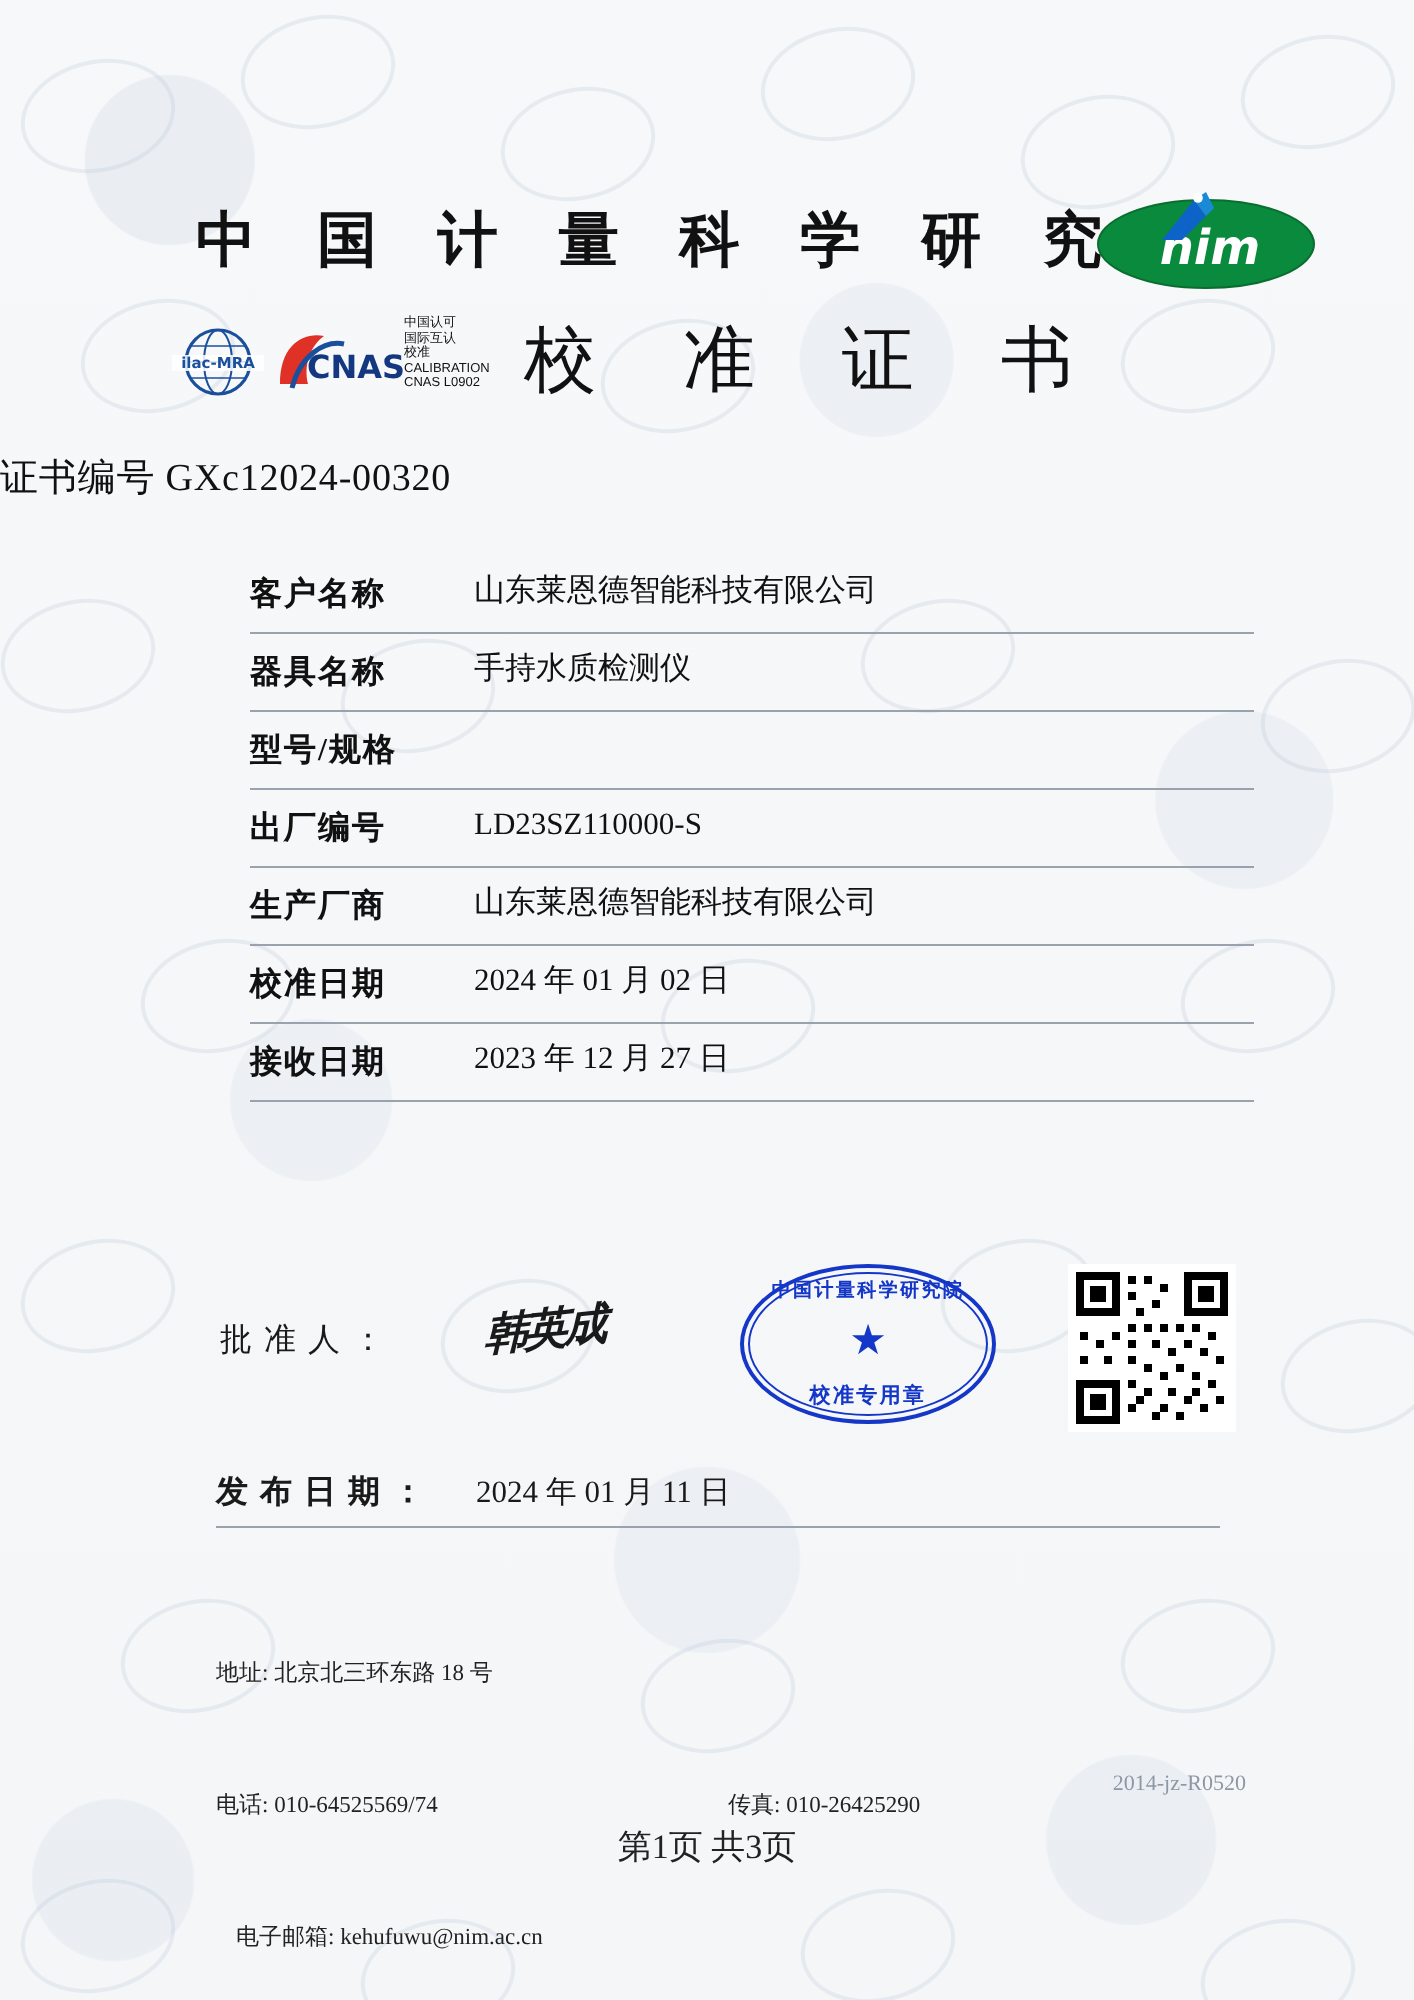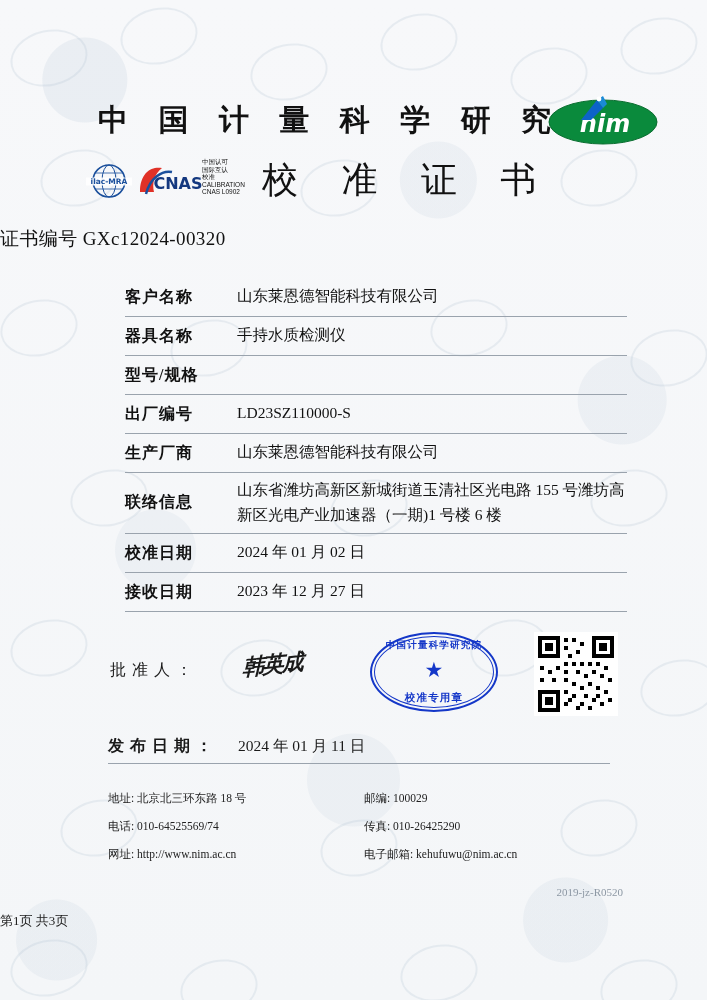--- a/index.html
+++ b/index.html
@@ -272,36 +272,38 @@
     width: 502px;
     font-size: 11.5px;
     color: #222;
   }
   .footer-row {
     display: flex;
     margin-top: 13px;
   }
   .footer-col {
     width: 50%;
+    margin-top: 38px;
   }
   .footer-col.right { padding-left: 10px; }
 
   .doc-code {
     position: absolute;
     right: 84px;
     top: 886px;
     font-size: 11px;
     color: #8d98a4;
     font-family: "Liberation Serif", serif;
   }
   .page-no {
     position: absolute;
     left: 0; right: 0;
     top: 912px;
-    font-size: 13px;
+    text-align: center;
+    font-size: 17px;
     color: #222;
   }
 </style>
 </head>
 <body>
 
 <div class="page">
 
   <div class="watermark">
     <div class="wm-o" style="left:10px;  top:30px;"></div>
@@ -390,24 +392,20 @@
     <div class="field-row">
       <div class="field-label">型号/规格</div>
     </div>
     <div class="field-row">
       <div class="field-label">出厂编号</div>
       <div class="field-value">LD23SZ110000-S</div>
     </div>
     <div class="field-row">
       <div class="field-label">生产厂商</div>
       <div class="field-value">山东莱恩德智能科技有限公司</div>
-    </div>
-    <div class="field-row tall">
-      <div class="field-label">联络信息</div>
-      <div class="field-value two-line">山东省潍坊高新区新城街道玉清社区光电路 155 号潍坊高新区光电产业加速器（一期)1 号楼 6 楼</div>
     </div>
     <div class="field-row">
       <div class="field-label">校准日期</div>
       <div class="field-value date-value">2024 年  01 月  02 日</div>
     </div>
     <div class="field-row">
       <div class="field-label">接收日期</div>
       <div class="field-value date-value">2023 年  12 月  27 日</div>
     </div>
   </div>
@@ -493,43 +491,35 @@
     <div class="issue-label">发 布 日 期 ：</div>
     <div class="issue-value">2024 年  01 月  11 日</div>
   </div>
 
   <div class="footer">
     <div class="footer-row">
       <div class="footer-col">
         <span>地址:</span>
         <span>北京北三环东路 18 号</span>
       </div>
-      <div class="footer-col right">
-        <span>邮编:</span>
-        <span>100029</span>
-      </div>
     </div>
     <div class="footer-row">
       <div class="footer-col">
         <span>电话:</span>
         <span>010-64525569/74</span>
       </div>
       <div class="footer-col right">
         <span>传真:</span>
         <span>010-26425290</span>
       </div>
     </div>
     <div class="footer-row">
-      <div class="footer-col">
-        <span>网址:</span>
-        <span>http://www.nim.ac.cn</span>
-      </div>
       <div class="footer-col right">
         <span>电子邮箱:</span>
         <span>kehufuwu@nim.ac.cn</span>
       </div>
     </div>
   </div>
 
-  <div class="doc-code">2019-jz-R0520</div>
+  <div class="doc-code">2014-jz-R0520</div>
   <div class="page-no">第1页 共3页</div>
 
 </div>
 
 </body></html>

